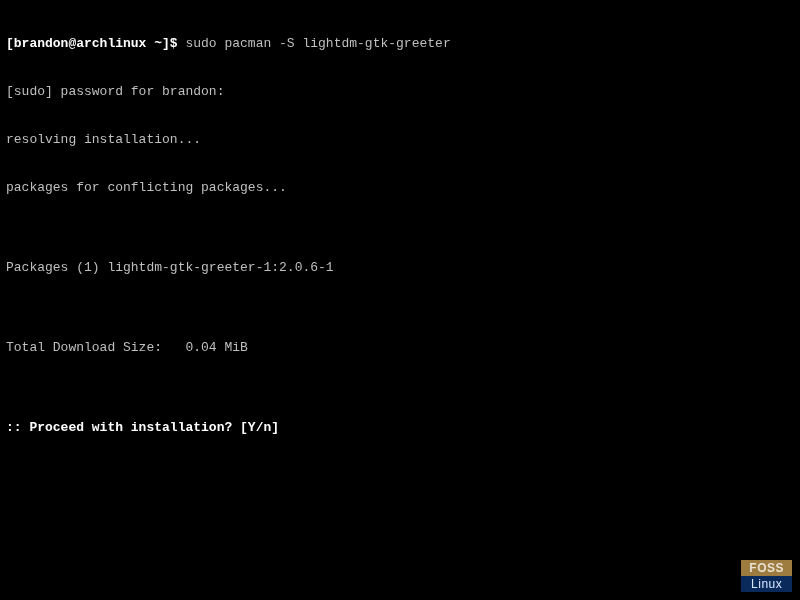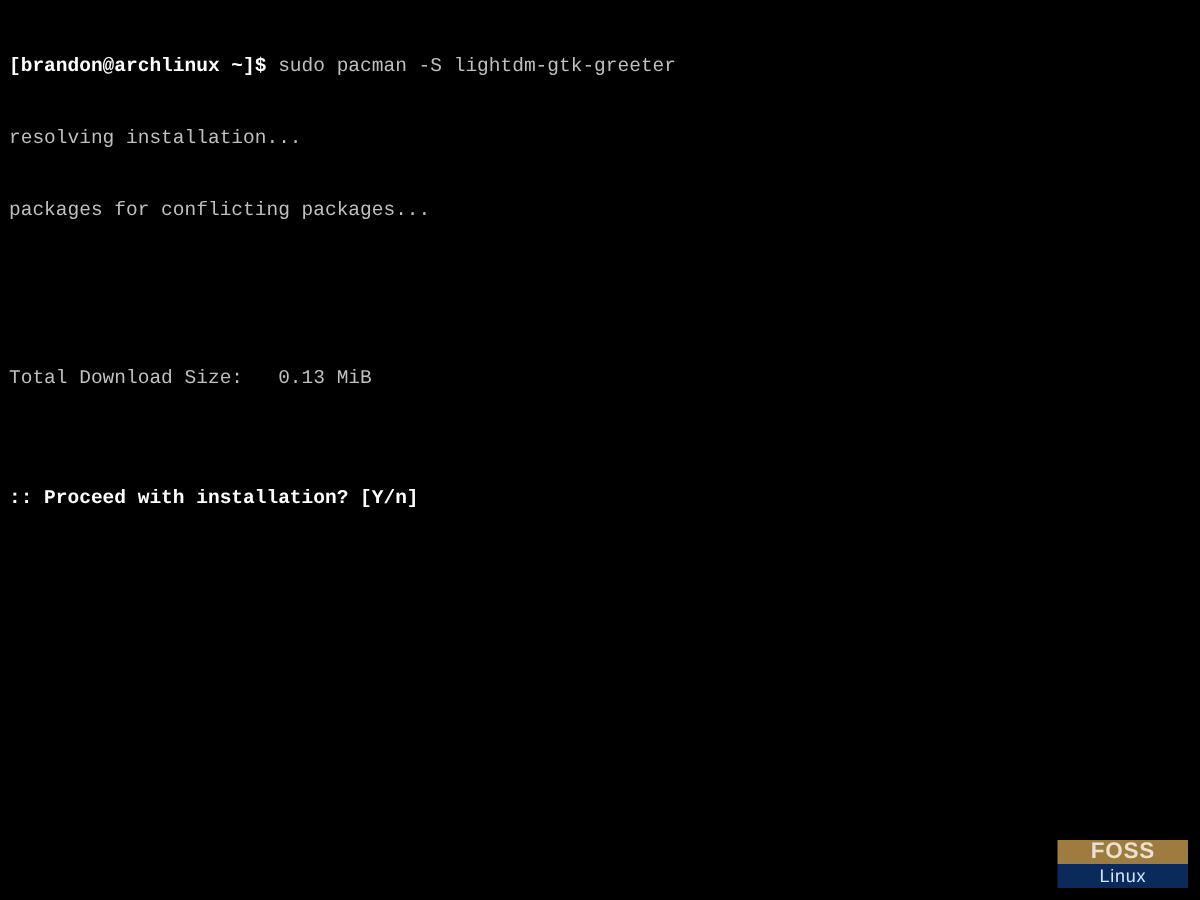--- a/index.html
+++ b/index.html
@@ -33,44 +33,46 @@
       position: absolute;
       bottom: 8px;
       right: 8px;
       text-align: center;
       line-height: 14px;
     }
     .wm-top {
       background: #9e7b3f;
       color: #e8e0d0;
       font-family: Arial, sans-serif;
-      font-size: 15px;
+      font-size: 12px;
       font-weight: bold;
-      padding: 1px 22px;
+      padding: 1px 8px;
       letter-spacing: 0.5px;
     }
     .wm-bot {
       background: #0a2a5c;
       color: #d7e7ff;
       font-family: Arial, sans-serif;
       font-size: 12px;
       padding: 1px 4px;
       letter-spacing: 0.5px;
     }
   </style>
 </head>
 <body>
 
 <div class="terminal">
   <span class="line"><span class="bold-white">[brandon@archlinux ~]$ </span><span>sudo pacman -S lightdm-gtk-greeter</span></span>
+  <span class="line">[sudo] password for brandon:</span>
   <span class="line">resolving installation...</span>
   <span class="line">packages for conflicting packages...</span>
   <span class="line"></span>
+  <span class="line">Packages (1) lightdm-gtk-greeter-1:2.0.6-1</span>
   <span class="line"></span>
-  <span class="line">Total Download Size:   0.13 MiB</span>
+  <span class="line">Total Download Size:   0.04 MiB</span>
   <span class="line"></span>
   <span class="line"><span class="bold-white">:: Proceed with installation? [Y/n]</span></span>
 </div>
 
 <div class="watermark">
   <div class="wm-top">FOSS</div>
   <div class="wm-bot">Linux</div>
 </div>
 
 </body></html>

